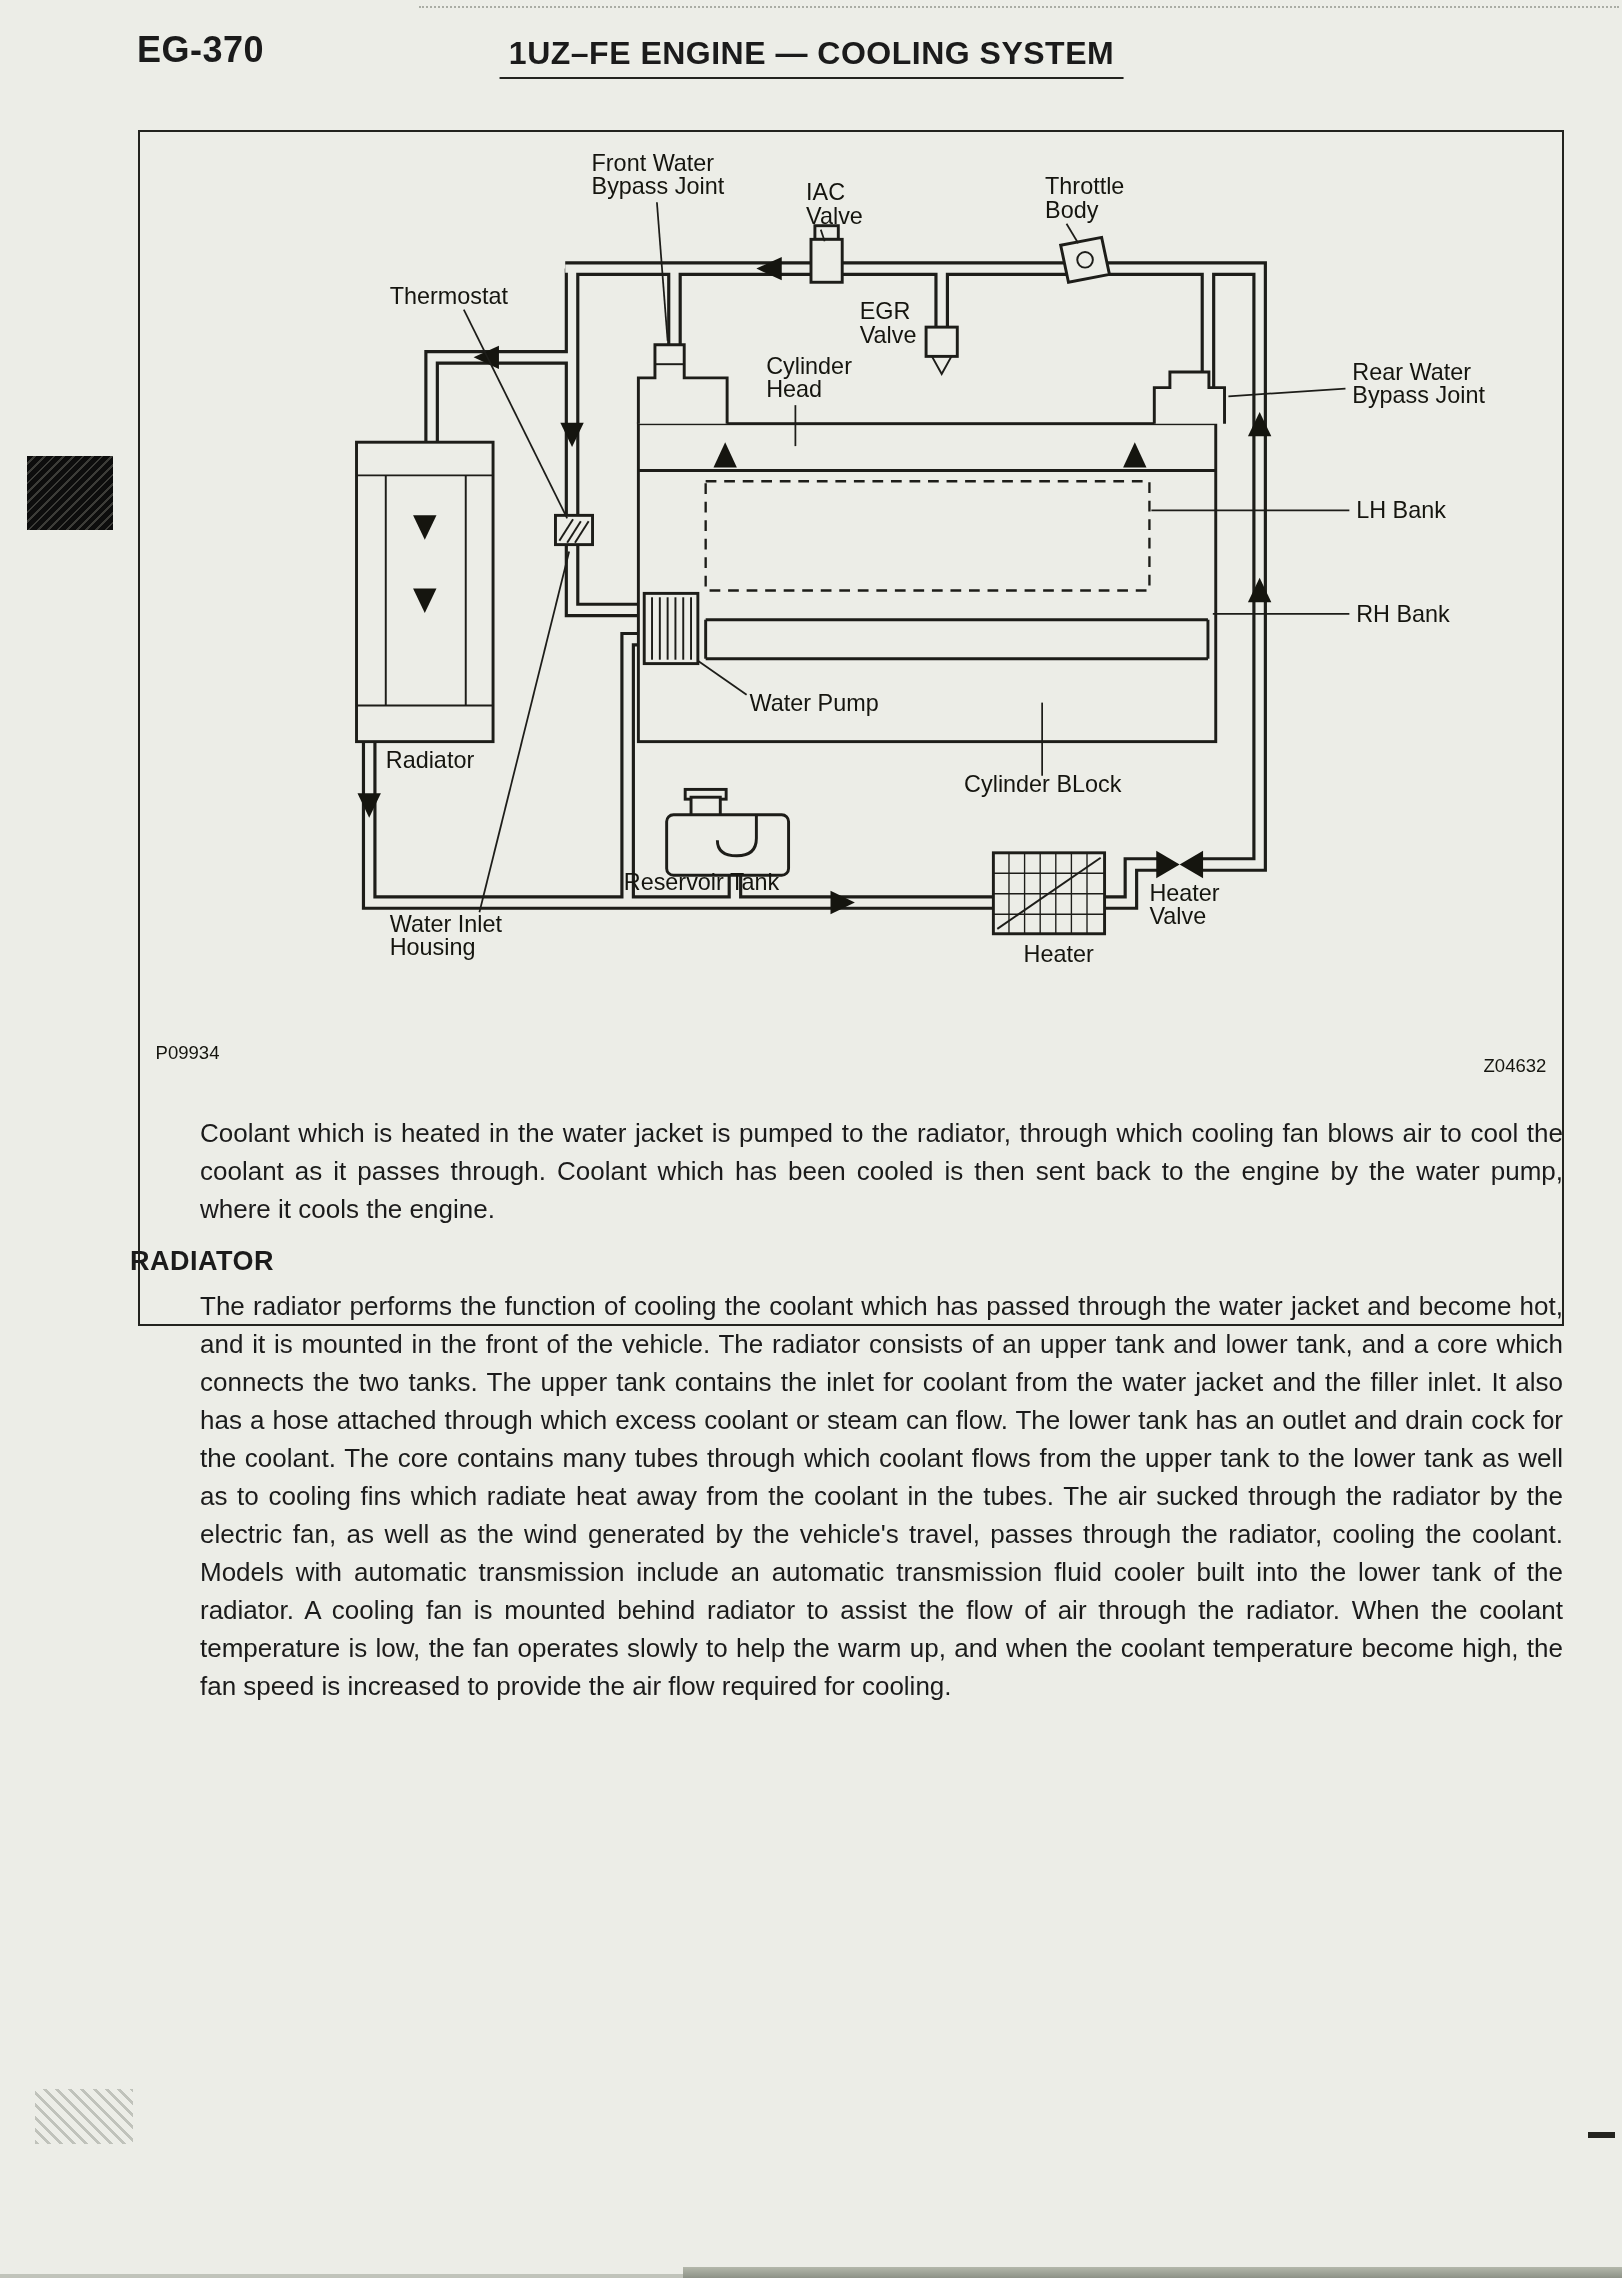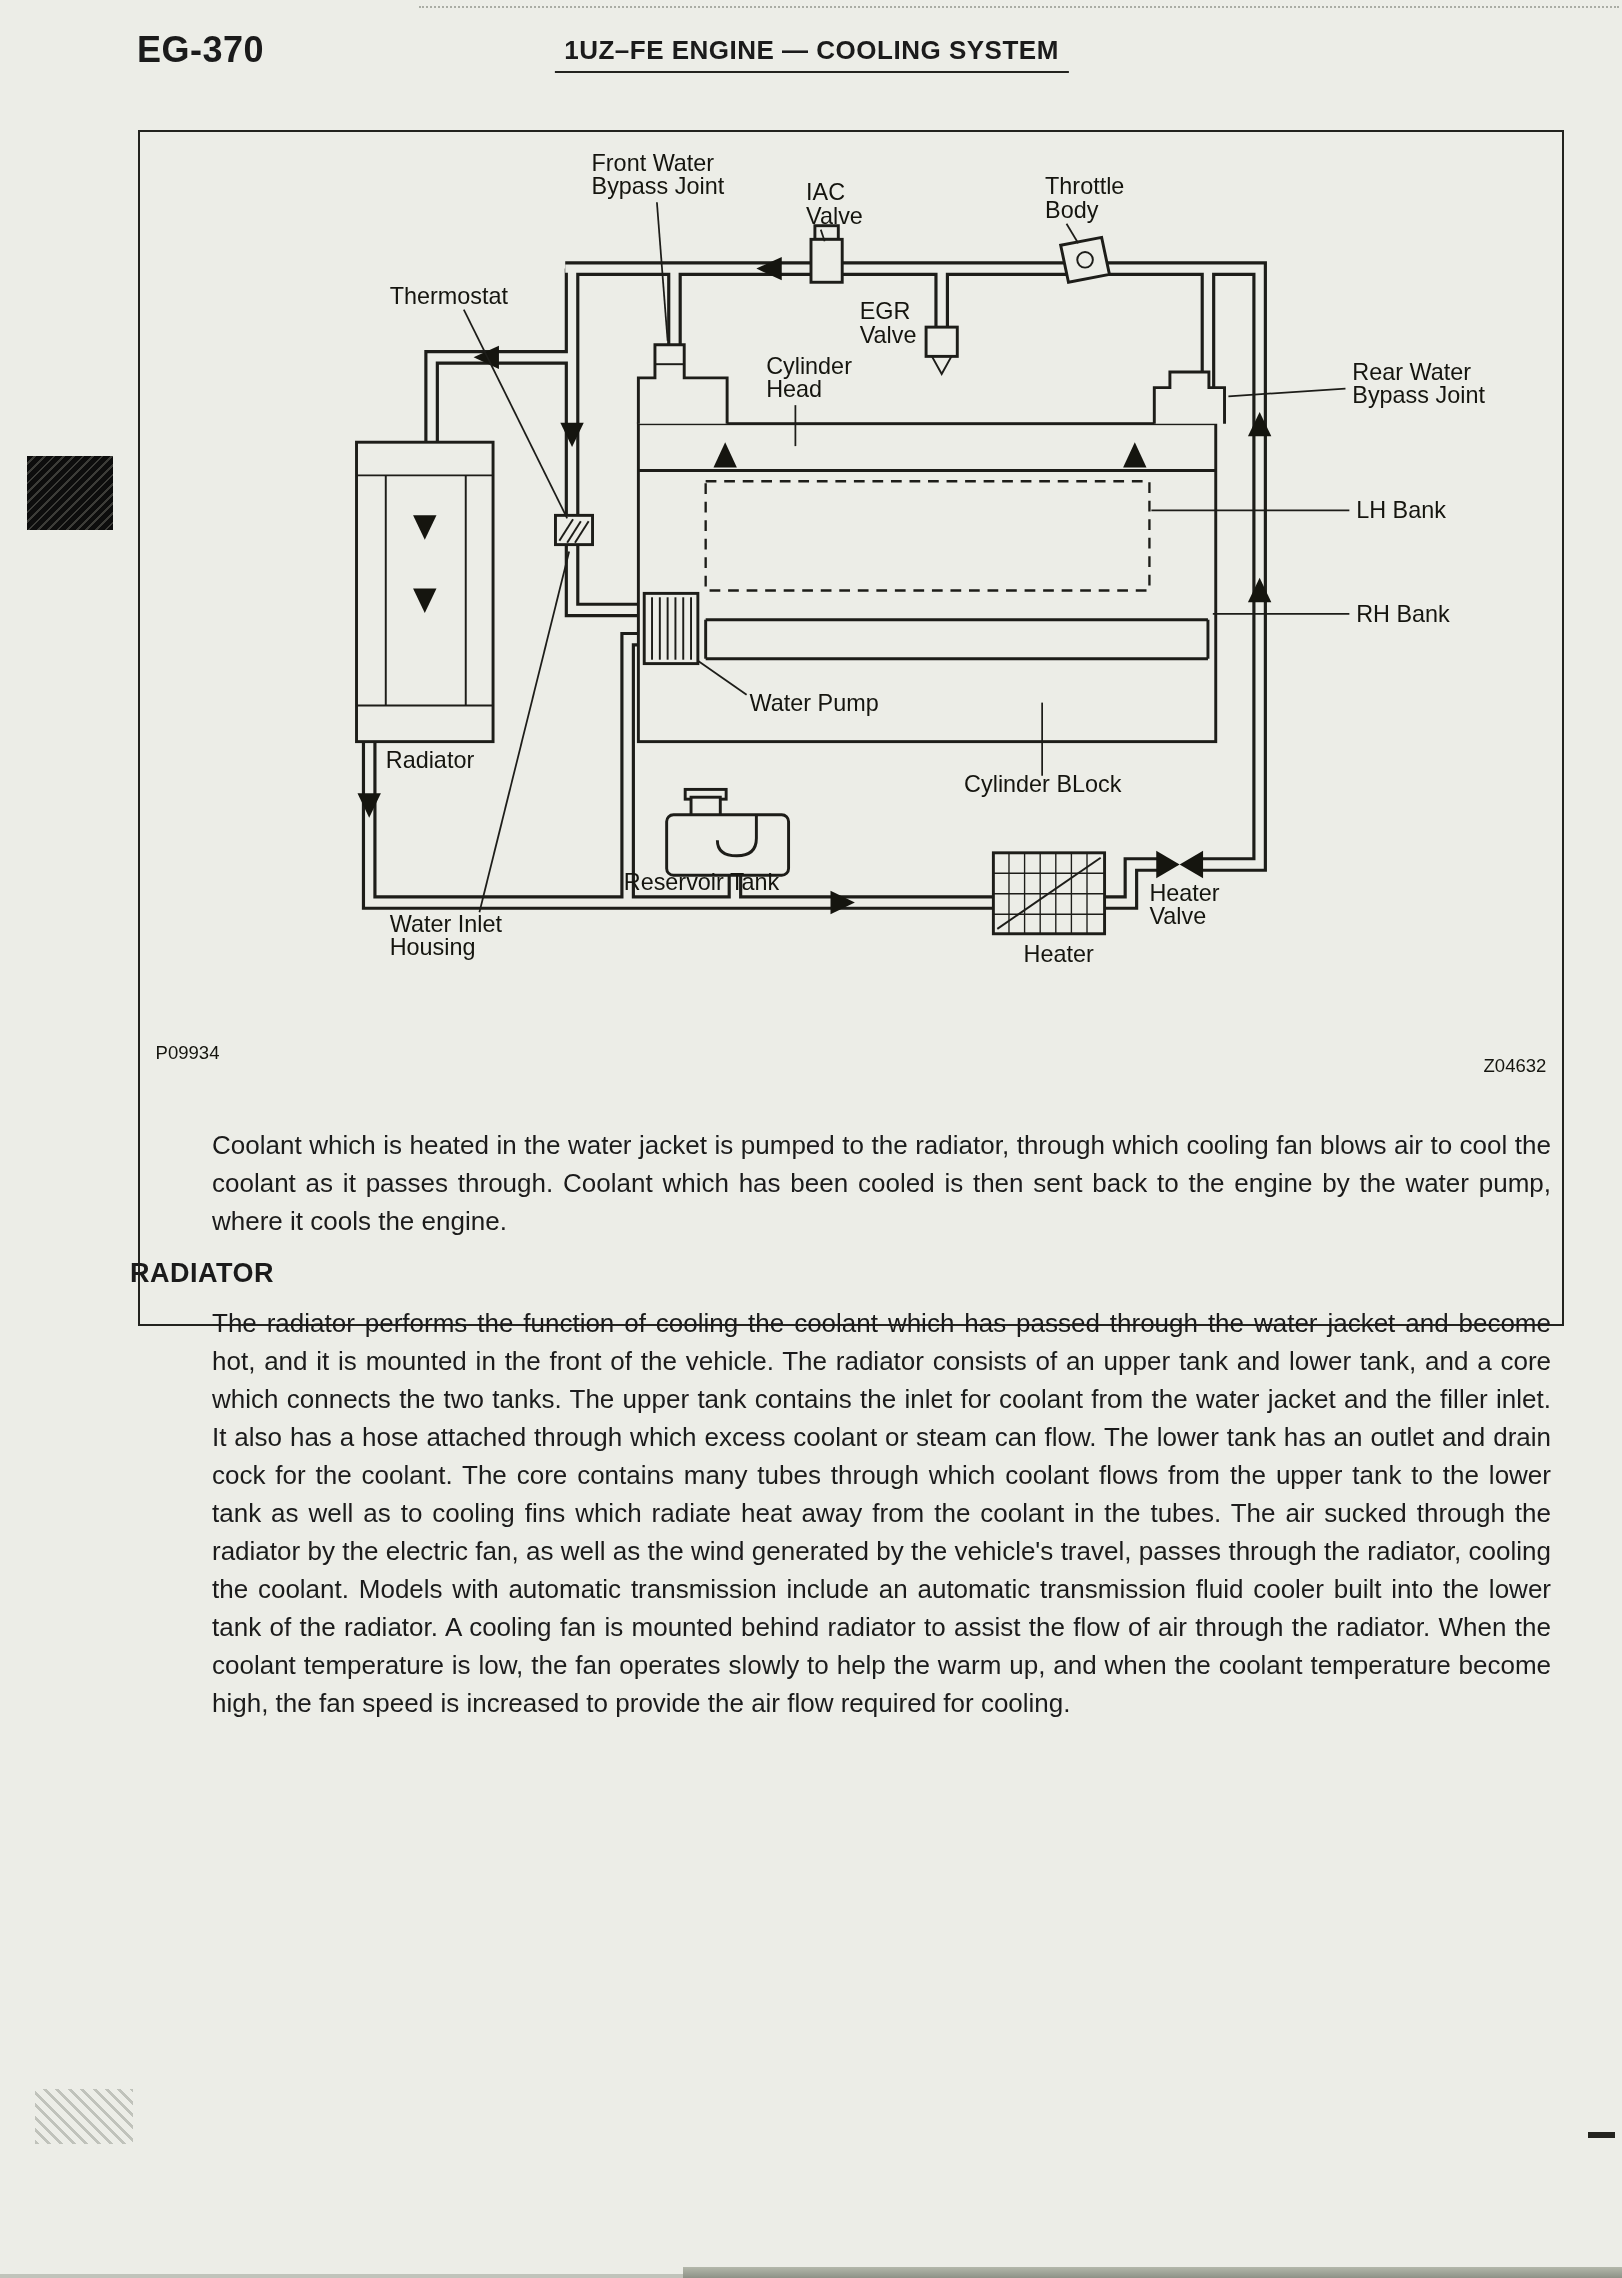--- a/index.html
+++ b/index.html
@@ -13,42 +13,42 @@
   .side-tab{top:456px;left:27px;width:86px;height:74px;
     background:repeating-linear-gradient(135deg,#0d0d0d 0 4.9px,#3c3c38 4.9px 6.8px);}
   .bl-hatch{top:2089px;left:35px;width:98px;height:55px;
     background:repeating-linear-gradient(45deg,rgba(110,115,105,.35) 0 2.9px,transparent 2.9px 8.8px);}
   .br-dash{top:2132px;left:1588px;width:27px;height:5.9px;background:#24241f;}
   .bottom-edge{bottom:0;left:683px;width:940px;height:10.7px;background:linear-gradient(#b4b8ab,#8d9287);}
   .bottom-edge2{bottom:0;left:0;width:683px;height:3.9px;background:rgba(150,155,143,.5);}
 
   .page-code{position:absolute;top:29px;left:137px;font-size:36px;font-weight:bold;letter-spacing:0.5px;}
   .page-title{position:absolute;top:35px;left:50%;transform:translateX(-50%);
-    font-size:26px;font-weight:bold;letter-spacing:0.5px;
+    font-size:32px;font-weight:bold;letter-spacing:0.5px;
     border-bottom:2.9px solid #23231f;padding:0 9.8px 4.9px;white-space:nowrap;}
 
   .figure-box{position:absolute;top:130px;left:138px;width:1426px;height:1196px;
     border:2.4px solid #23231f;box-sizing:border-box;}
   .figure-box svg{display:block;}
 
   .pipe-outer{fill:none;stroke:#1d1d19;stroke-width:15;stroke-linejoin:miter;stroke-linecap:butt;}
   .pipe-inner{fill:none;stroke:#ecede7;stroke-width:8.5;stroke-linejoin:miter;stroke-linecap:butt;}
   .comp{fill:#ecede7;stroke:#1d1d19;stroke-width:3;}
   .outline{fill:none;stroke:#1d1d19;stroke-width:3;}
   .thin{fill:none;stroke:#1d1d19;stroke-width:2;}
   .grid{fill:none;stroke:#1d1d19;stroke-width:1.4;}
   .dash{fill:none;stroke:#1d1d19;stroke-width:2.4;stroke-dasharray:11 8;}
   .arrow{fill:#15150f;stroke:none;}
   .leader{fill:none;stroke:#1d1d19;stroke-width:1.8;}
   .lbl{font-family:"Liberation Sans",sans-serif;font-size:24px;fill:#15150f;}
   .sm{font-size:19px;}
 
   .text-col{position:absolute;left:200px;top:1114px;width:1363px;
     font-size:26px;line-height:38px;text-align:justify;}
-  .text-col p{margin:12px;}
+  .text-col p{margin:0;}
   .text-col h2{font-size:27px;line-height:38px;margin:13.7px 0 7.8px -70px;text-align:left;letter-spacing:0.5px;}
 </style>
 </head>
 <body>
 
 <div class="artifact top-dots"></div>
 <div class="artifact side-tab"></div>
 <div class="artifact bl-hatch"></div>
 <div class="artifact br-dash"></div>
 <div class="artifact bottom-edge"></div>

